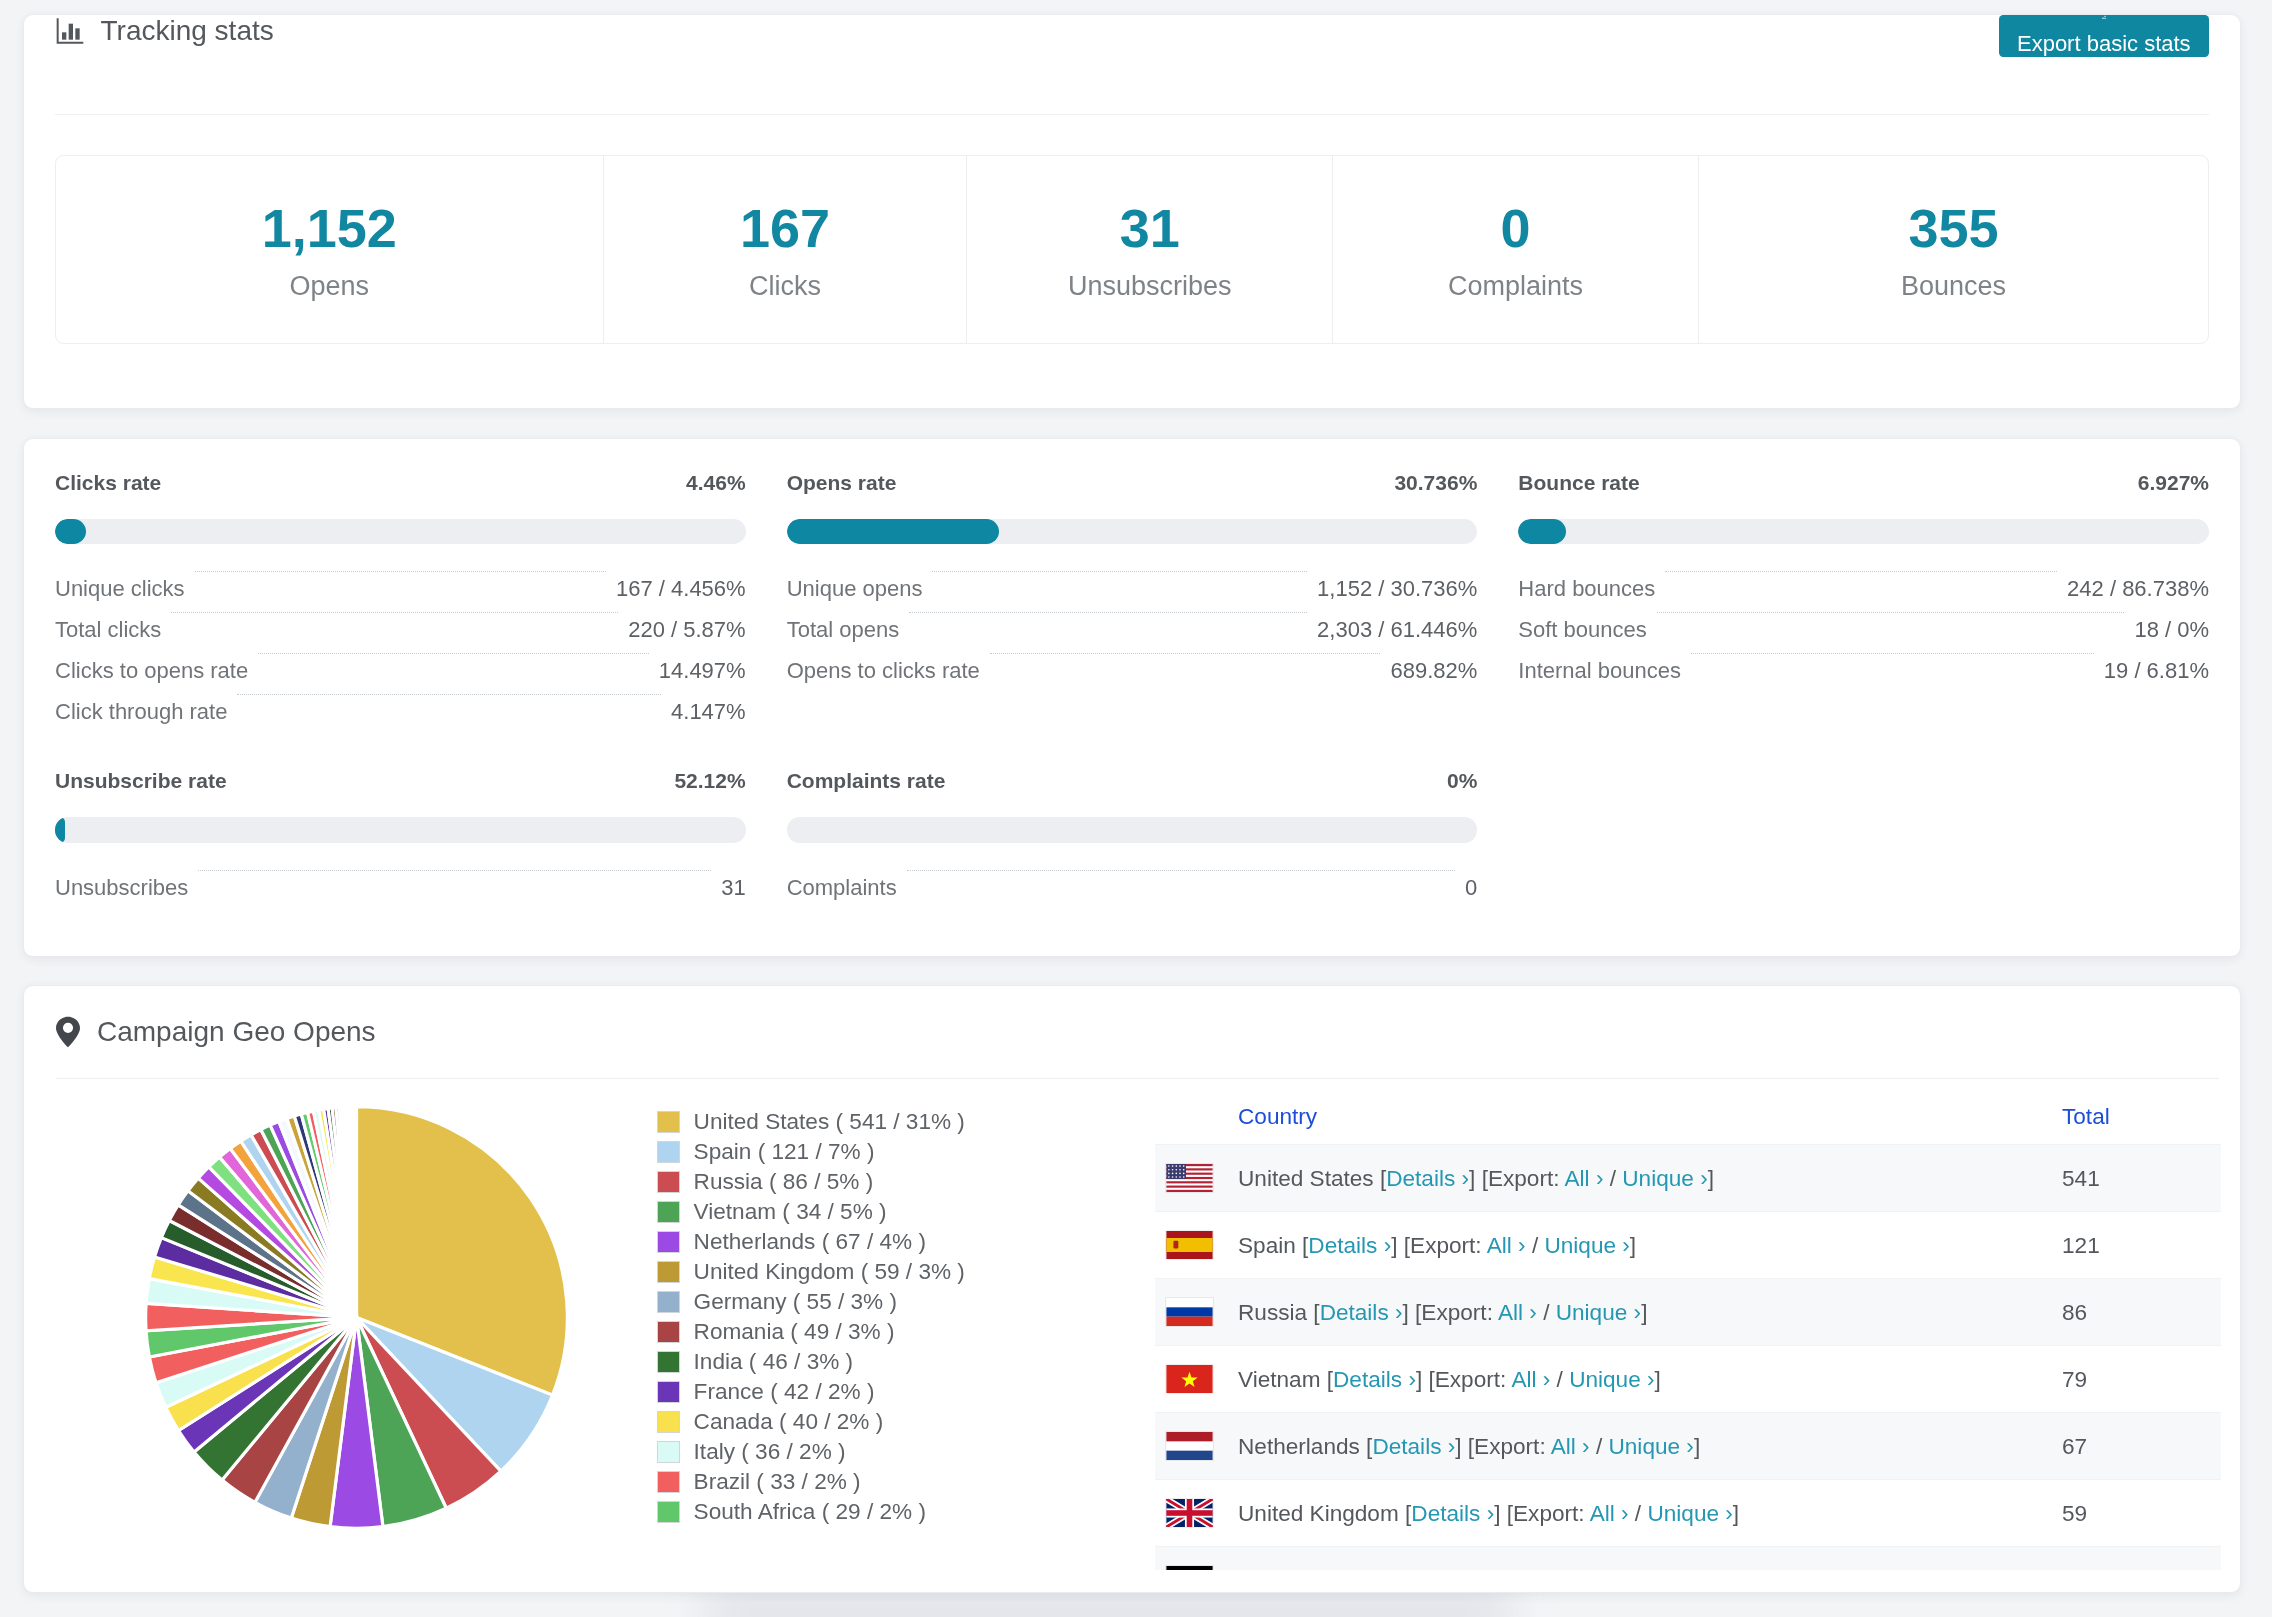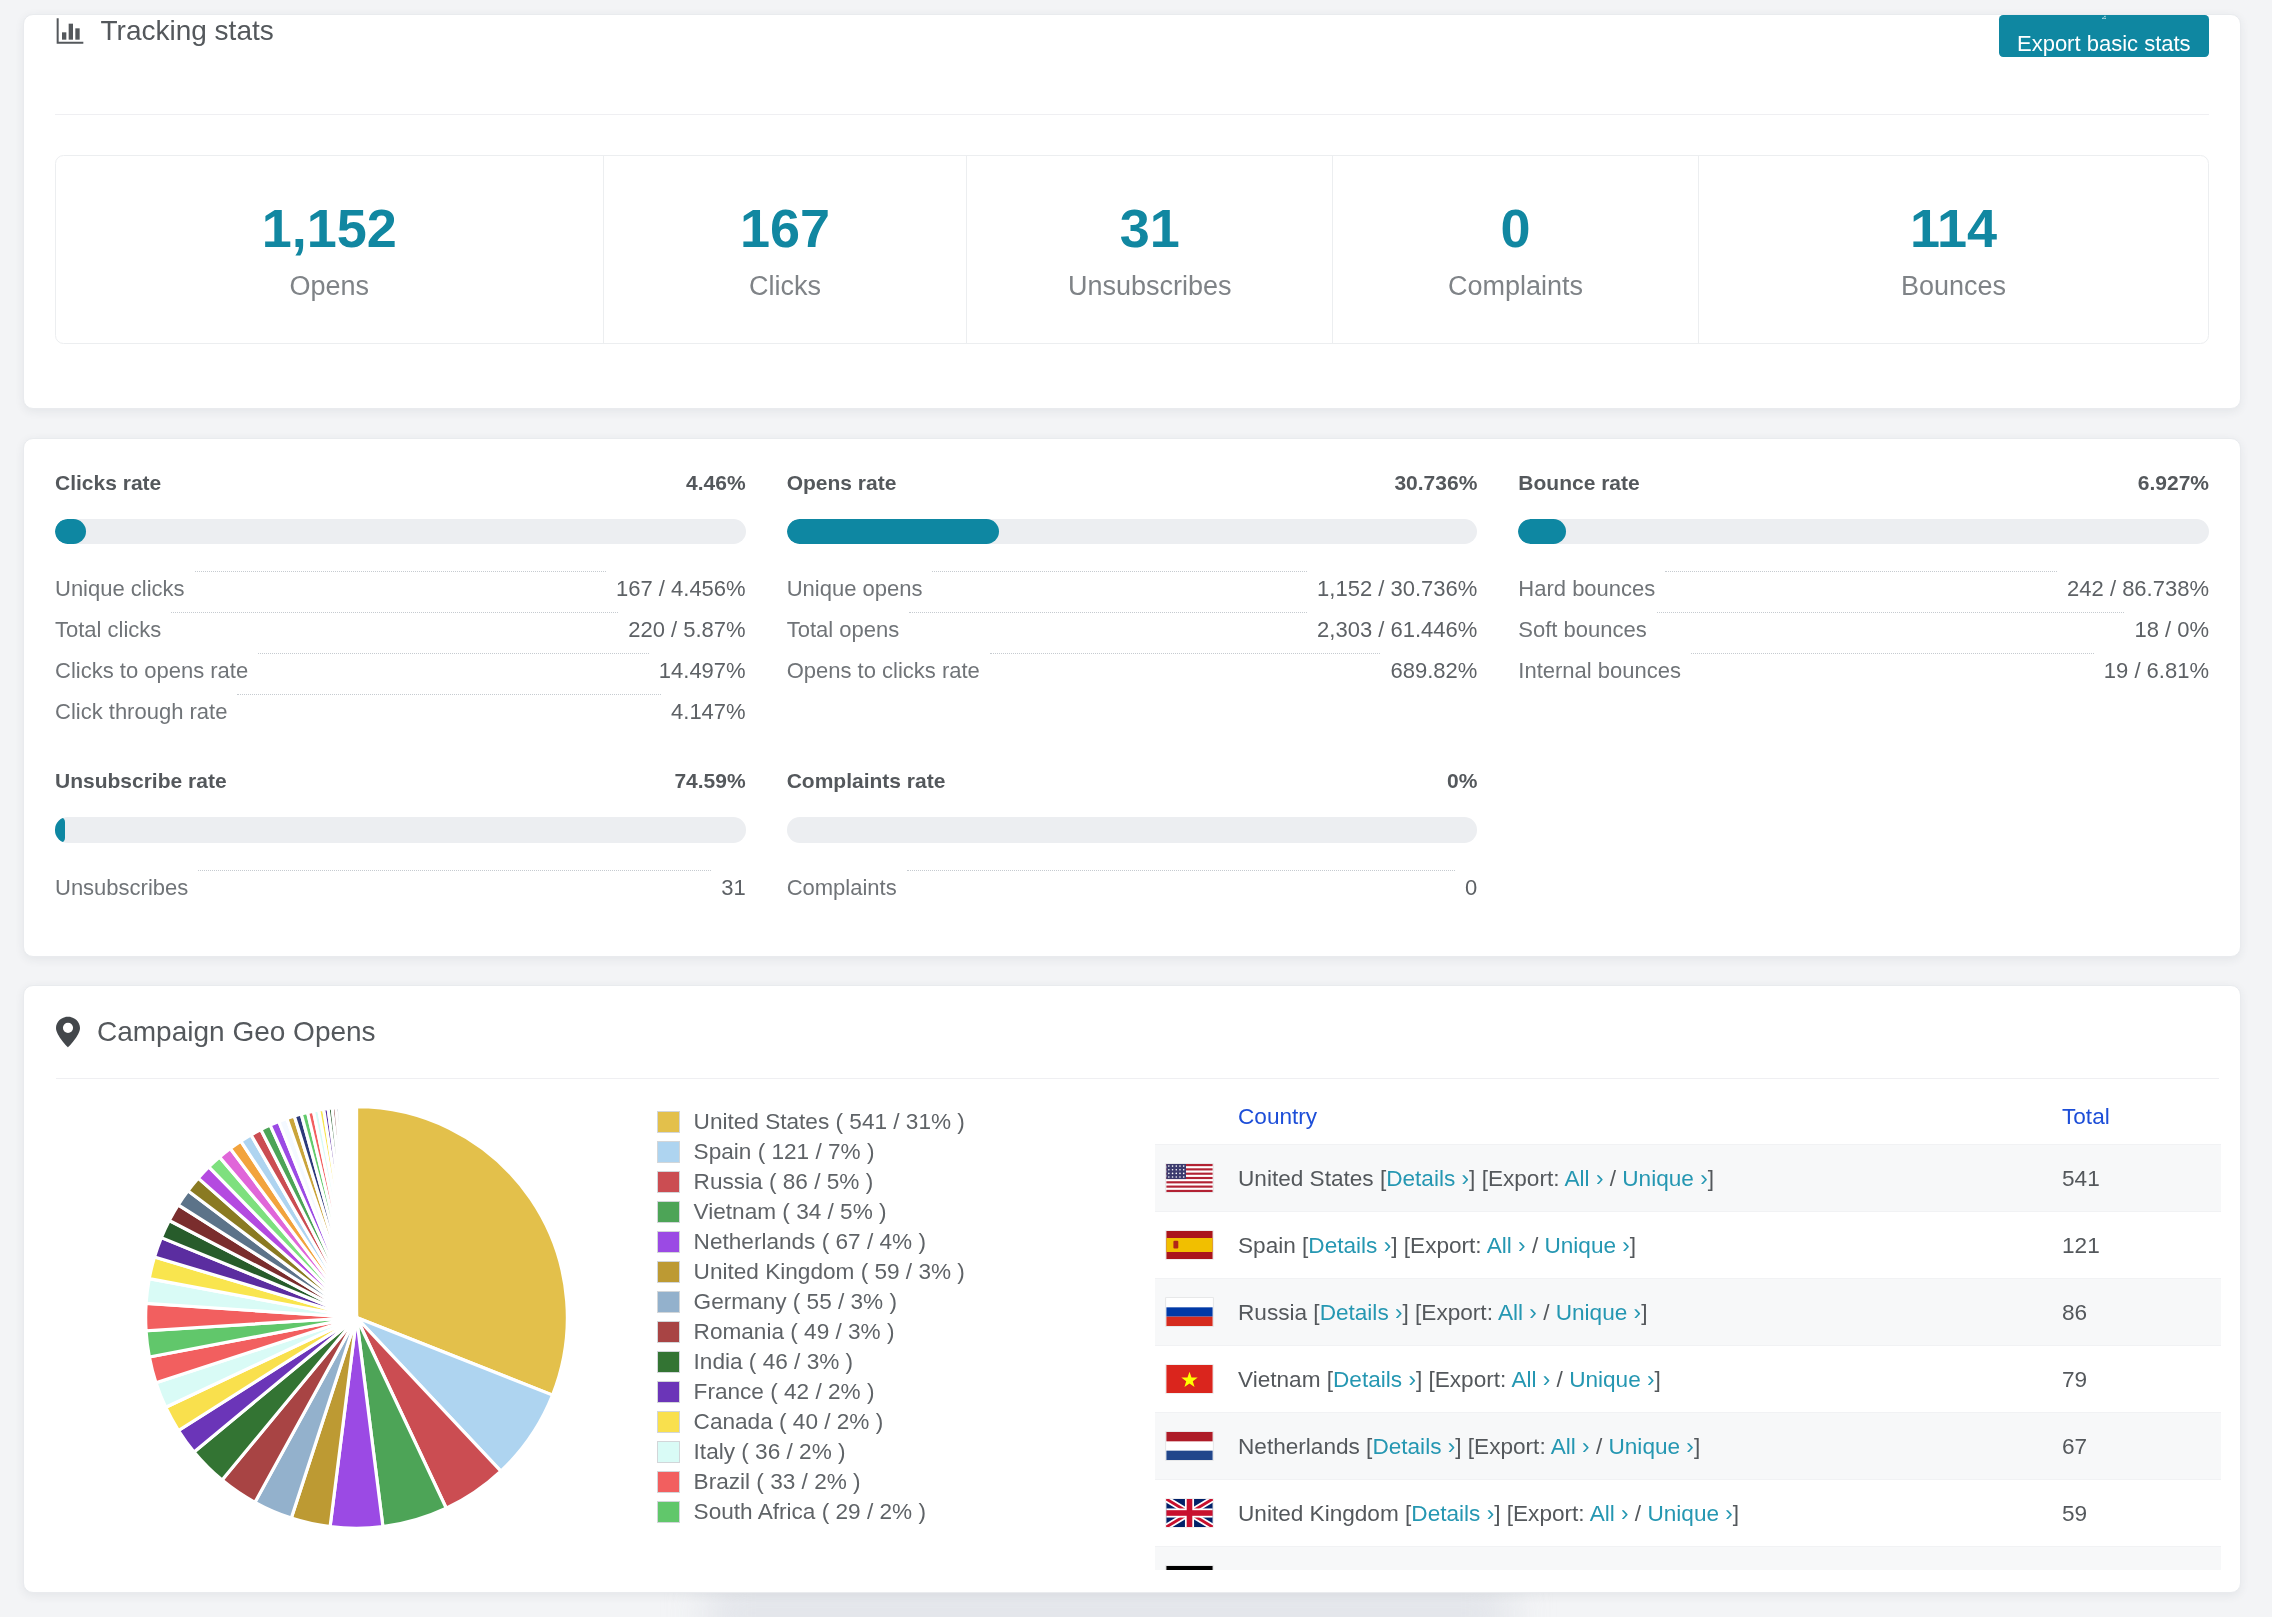--- a/index.html
+++ b/index.html
@@ -135,21 +135,21 @@
       </div>
       <div class="stat-cell" style="flex: 0 0 17%;">
         <div class="stat-value">31</div>
         <div class="stat-label">Unsubscribes</div>
       </div>
       <div class="stat-cell" style="flex: 0 0 17%;">
         <div class="stat-value">0</div>
         <div class="stat-label">Complaints</div>
       </div>
       <div class="stat-cell" style="flex: 0 0 23.7%;">
-        <div class="stat-value">114</div>
+        <div class="stat-value">355</div>
         <div class="stat-label">Bounces</div>
       </div>
     </div>
 </div>
 
 <div class="card" id="card-rates">
   <div id="rates-grid">
       <div class="rate-panel">
         <div class="rate-head">
           <span class="rate-title">Clicks rate</span>
@@ -229,21 +229,21 @@
           <div class="detail-row">
             <span class="detail-label">Internal bounces</span>
             <span class="leader"></span>
             <span class="detail-value">19 / 6.81%</span>
           </div>
         </div>
       </div>
       <div class="rate-panel">
         <div class="rate-head">
           <span class="rate-title">Unsubscribe rate</span>
-          <span class="rate-value">74.59%</span>
+          <span class="rate-value">52.12%</span>
         </div>
         <div class="bar">
           <div class="bar-fill" style="width: 0.77%; min-width: 10px;"></div>
         </div>
         <div class="detail-list">
           <div class="detail-row">
             <span class="detail-label">Unsubscribes</span>
             <span class="leader"></span>
             <span class="detail-value">31</span>
           </div>

